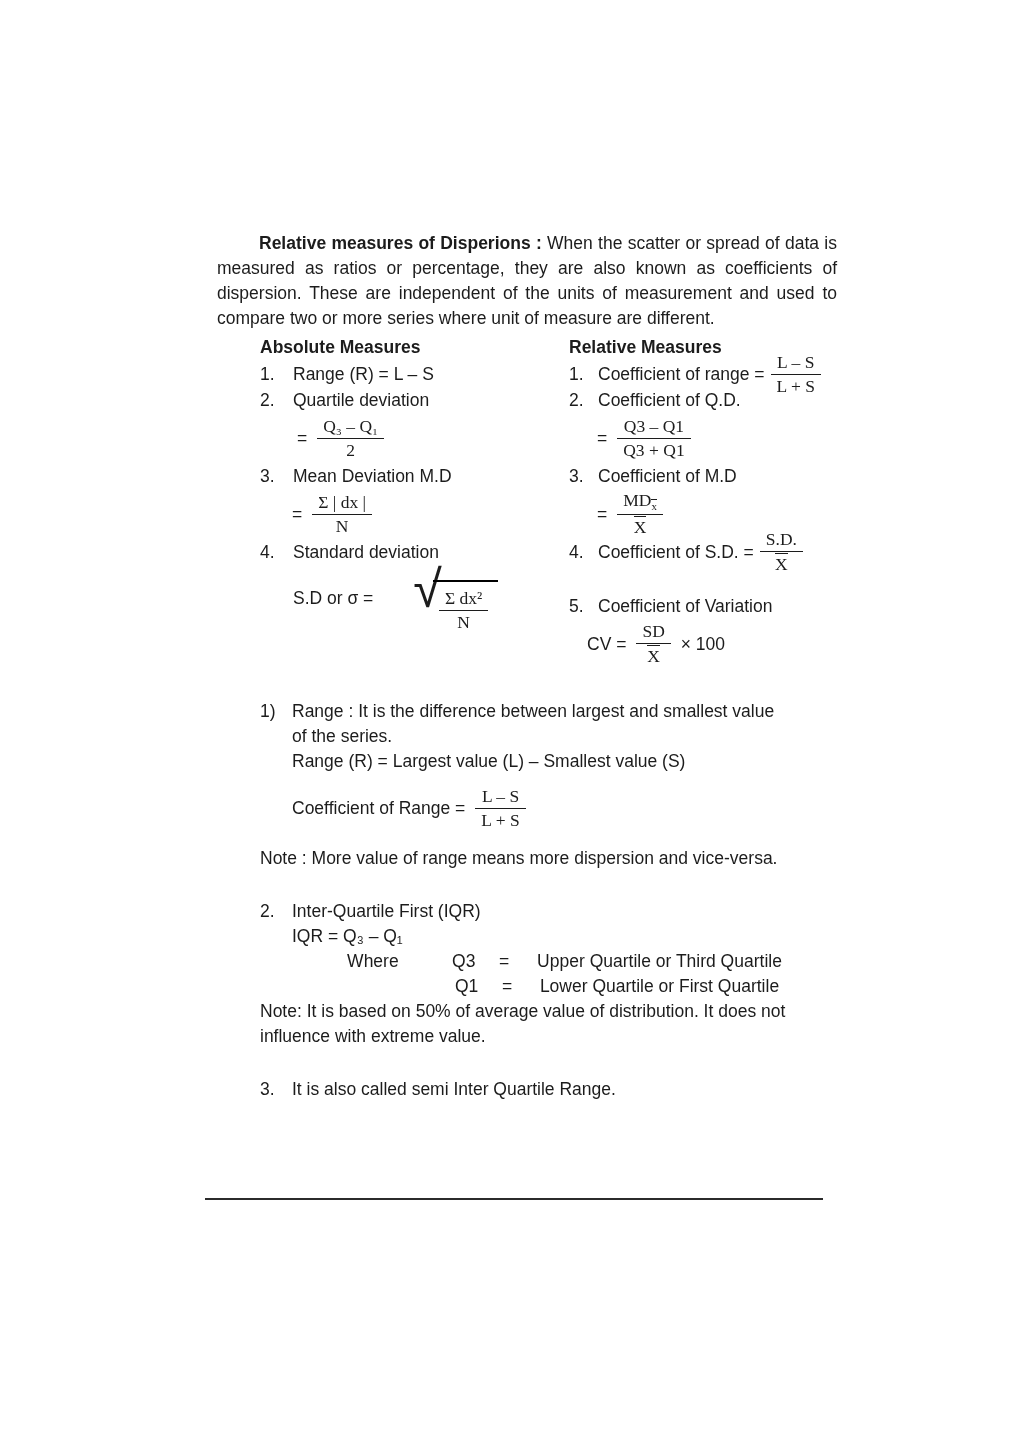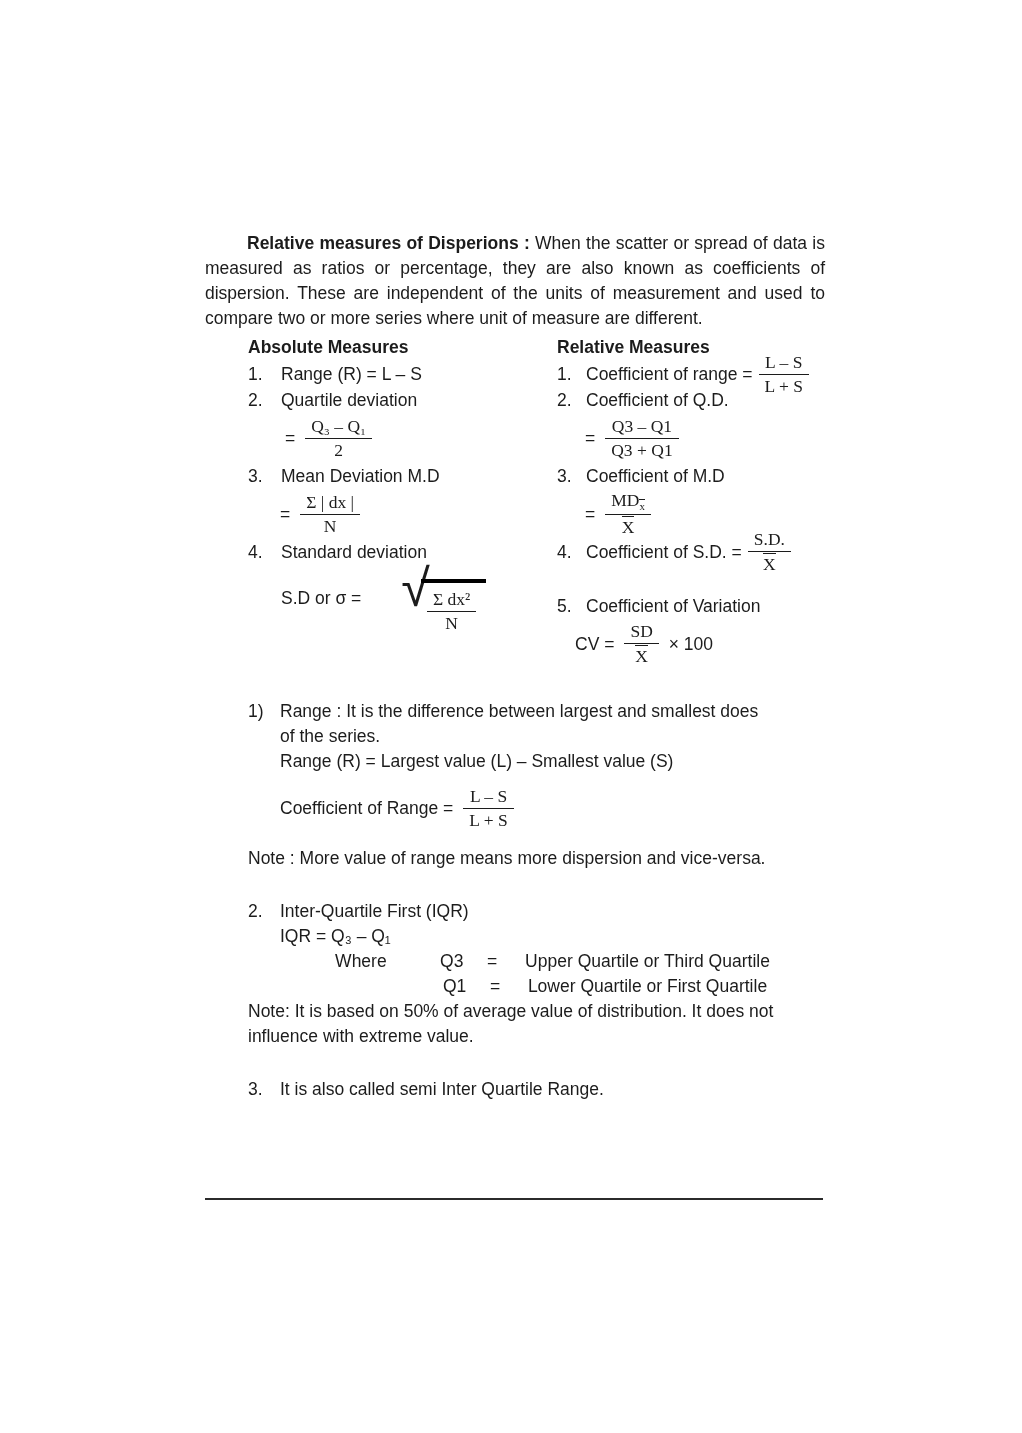--- a/index.html
+++ b/index.html
@@ -2,21 +2,21 @@
 <html><head>
 <meta charset="utf-8">
 <style>
   * { box-sizing: border-box; }
   html, body { margin: 0; padding: 0; background: #ffffff; }
   .page {
     position: relative; width: 1022px; height: 1433px; background: #ffffff;
     color: #1c1c1c; font-family: "Liberation Sans", "DejaVu Sans", sans-serif;
     font-size: 17.5px; line-height: 25px; overflow: hidden;
   }
-  .content { position: absolute; left: 205px; top: 231px; width: 620px; }
+  .content { position: absolute; left: 217px; top: 231px; width: 620px; }
   .intro { margin: 0; text-align: justify; text-indent: 42px; }
   .b { font-weight: bold; }
 
   .cols { display: flex; margin-top: 4px; padding-left: 43px; }
   .colL { width: 309px; flex: none; }
   .colR { flex: 1; }
   .colhead { font-weight: bold; height: 26px; white-space: nowrap; }
   .mi { display: flex; height: 26px; white-space: nowrap; align-items: center; }
   .mi .no { flex: none; width: 33px; }
   .colR .mi .no { width: 29px; }
@@ -30,21 +30,21 @@
   .frac { display: inline-flex; flex-direction: column; text-align: center; line-height: 21px; font-family: Liberation Serif, serif; }
   .fnum { padding: 0 6px 1px; }
   .fden { border-top: 1.7px solid #1c1c1c; padding: 1px 6px 0; }
   .fwrap { display: inline-flex; align-items: center; height: 25px; margin-left: 6px; }
 
   .obar { display: inline-block; border-top: 1.5px solid #1c1c1c; padding-top: 1px; line-height: 1.05; }
   sub { font-size: 11px; }
 
   .sqrt { display: inline-flex; align-items: flex-start; margin-left: 8px; }
   .radsign { font-size: 52px; line-height: 50px; font-weight: 300; }
-  .radicand { border-top: 4px solid #000000; margin-left: -9px; margin-top: 16px; padding: 4px 10px 0 6px; }
+  .radicand { border-top: 2px solid #000000; margin-left: -9px; margin-top: 16px; padding: 4px 10px 0 6px; }
 
   .srow { display: flex; padding-left: 43px; }
   .sno { flex: none; width: 32px; }
   .sbody { flex: 1; }
   .line { white-space: nowrap; }
   .eqrow2 { display: flex; align-items: center; height: 52px; margin-top: 8px; white-space: nowrap; }
   .note { padding-left: 43px; margin-top: 12px; }
   .mt26 { margin-top: 26px; }
   .gap28 { margin-top: 28px; }
 
@@ -175,21 +175,21 @@
             <span class="fden"><span class="obar">X</span></span>
           </span>
           <span style="margin-left:10px">× 100</span>
         </div>
       </div>
     </div>
 
     <div class="srow mt26" style="margin-top:30px">
       <span class="sno">1)</span>
       <div class="sbody">
-        <div class="line">Range : It is the difference between largest and smallest does</div>
+        <div class="line">Range : It is the difference between largest and smallest value</div>
         <div class="line">of the series.</div>
         <div class="line">Range (R) = Largest value (L) – Smallest value (S)</div>
         <div class="eqrow2">
           <span class="eqsign">Coefficient of Range =</span>
           <span class="frac">
             <span class="fnum">L – S</span>
             <span class="fden">L + S</span>
           </span>
         </div>
       </div>

